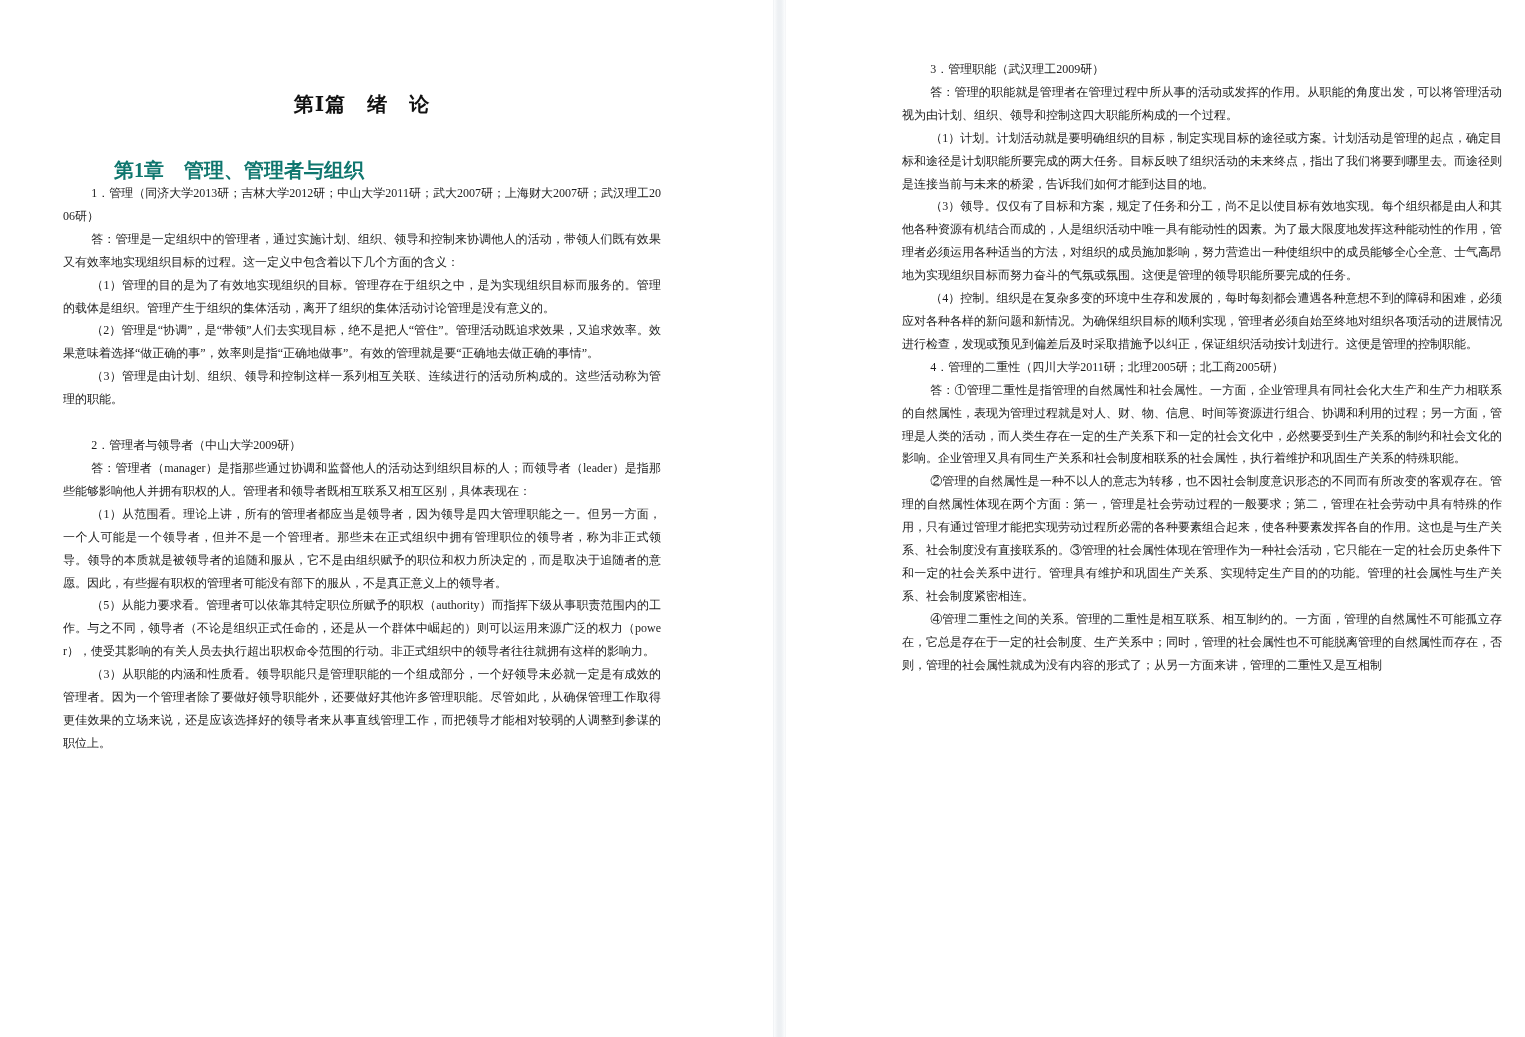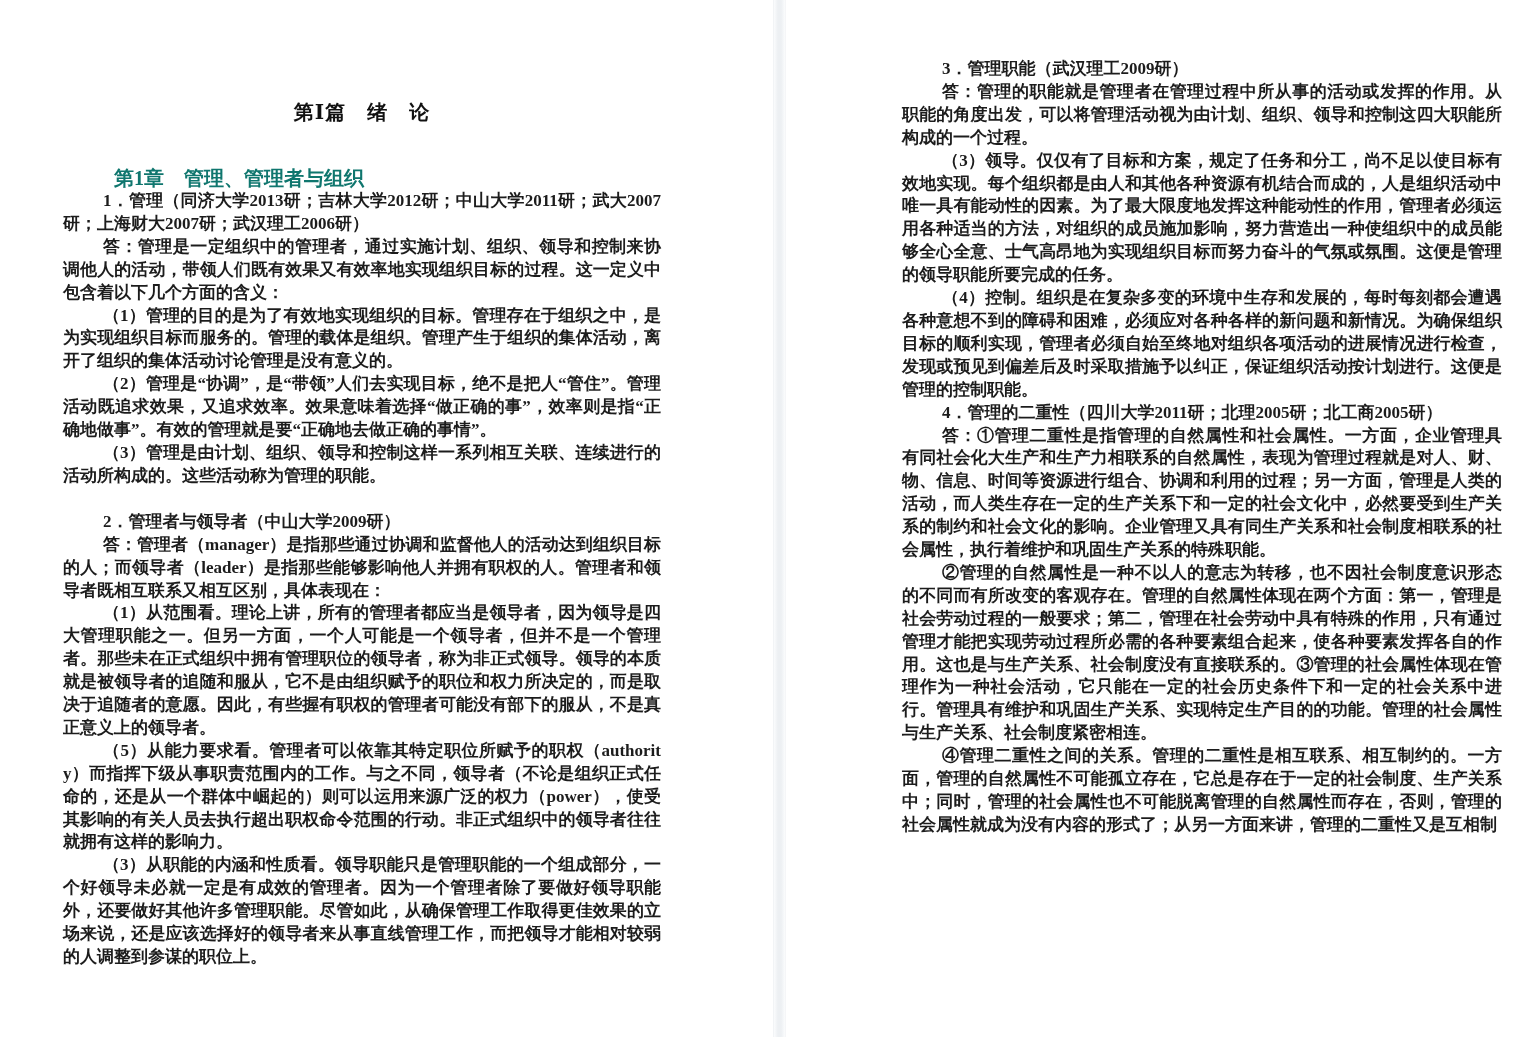--- a/index.html
+++ b/index.html
@@ -40,21 +40,21 @@
     border-right: 1px solid #f5f6f8;
     box-sizing: border-box;
   }
   .content {
     width: 598px;
   }
   .page-right .content {
     width: 600px;
   }
   h1.part-title {
-    margin: 8px;
+    margin: 0;
     font-size: 20px;
     line-height: 24px;
     font-weight: bold;
     text-align: center;
     color: #111;
     letter-spacing: 1px;
   }
   h2.chapter-title {
     margin: 42px 0 0 0;
     font-size: 20px;
@@ -65,26 +65,25 @@
   }
   h3.section-heading {
     margin: 44px 0 0 0;
     font-size: 17px;
     line-height: 23px;
     font-weight: normal;
     text-indent: 2.75em;
   }
   p.para {
     margin: 0;
-    font-size: 17px;
+    font-size: 12px;
     line-height: 22.9px;
     text-align: justify;
     text-indent: 2.35em;
     word-break: break-all;
-    font-weight: bold;
   }
   p.para.spaced {
     margin-top: 23px;
   }
 </style>
 </head>
 <body>
 
 <div class="spread">
 
@@ -104,20 +103,21 @@
       <p class="para">（3）从职能的内涵和性质看。领导职能只是管理职能的一个组成部分，一个好领导未必就一定是有成效的管理者。因为一个管理者除了要做好领导职能外，还要做好其他许多管理职能。尽管如此，从确保管理工作取得更佳效果的立场来说，还是应该选择好的领导者来从事直线管理工作，而把领导才能相对较弱的人调整到参谋的职位上。</p>
     </div>
   </div>
 
   <div class="gutter"></div>
 
   <div class="page page-right">
     <div class="content">
       <p class="para">3．管理职能（武汉理工2009研）</p>
       <p class="para">答：管理的职能就是管理者在管理过程中所从事的活动或发挥的作用。从职能的角度出发，可以将管理活动视为由计划、组织、领导和控制这四大职能所构成的一个过程。</p>
+      <p class="para">（1）计划。计划活动就是要明确组织的目标，制定实现目标的途径或方案。计划活动是管理的起点，确定目标和途径是计划职能所要完成的两大任务。目标反映了组织活动的未来终点，指出了我们将要到哪里去。而途径则是连接当前与未来的桥梁，告诉我们如何才能到达目的地。</p>
       <p class="para">（3）领导。仅仅有了目标和方案，规定了任务和分工，尚不足以使目标有效地实现。每个组织都是由人和其他各种资源有机结合而成的，人是组织活动中唯一具有能动性的因素。为了最大限度地发挥这种能动性的作用，管理者必须运用各种适当的方法，对组织的成员施加影响，努力营造出一种使组织中的成员能够全心全意、士气高昂地为实现组织目标而努力奋斗的气氛或氛围。这便是管理的领导职能所要完成的任务。</p>
       <p class="para">（4）控制。组织是在复杂多变的环境中生存和发展的，每时每刻都会遭遇各种意想不到的障碍和困难，必须应对各种各样的新问题和新情况。为确保组织目标的顺利实现，管理者必须自始至终地对组织各项活动的进展情况进行检查，发现或预见到偏差后及时采取措施予以纠正，保证组织活动按计划进行。这便是管理的控制职能。</p>
       <p class="para">4．管理的二重性（四川大学2011研；北理2005研；北工商2005研）</p>
       <p class="para">答：①管理二重性是指管理的自然属性和社会属性。一方面，企业管理具有同社会化大生产和生产力相联系的自然属性，表现为管理过程就是对人、财、物、信息、时间等资源进行组合、协调和利用的过程；另一方面，管理是人类的活动，而人类生存在一定的生产关系下和一定的社会文化中，必然要受到生产关系的制约和社会文化的影响。企业管理又具有同生产关系和社会制度相联系的社会属性，执行着维护和巩固生产关系的特殊职能。</p>
       <p class="para">②管理的自然属性是一种不以人的意志为转移，也不因社会制度意识形态的不同而有所改变的客观存在。管理的自然属性体现在两个方面：第一，管理是社会劳动过程的一般要求；第二，管理在社会劳动中具有特殊的作用，只有通过管理才能把实现劳动过程所必需的各种要素组合起来，使各种要素发挥各自的作用。这也是与生产关系、社会制度没有直接联系的。③管理的社会属性体现在管理作为一种社会活动，它只能在一定的社会历史条件下和一定的社会关系中进行。管理具有维护和巩固生产关系、实现特定生产目的的功能。管理的社会属性与生产关系、社会制度紧密相连。</p>
       <p class="para">④管理二重性之间的关系。管理的二重性是相互联系、相互制约的。一方面，管理的自然属性不可能孤立存在，它总是存在于一定的社会制度、生产关系中；同时，管理的社会属性也不可能脱离管理的自然属性而存在，否则，管理的社会属性就成为没有内容的形式了；从另一方面来讲，管理的二重性又是互相制</p>
     </div>
   </div>
 
 </div>

